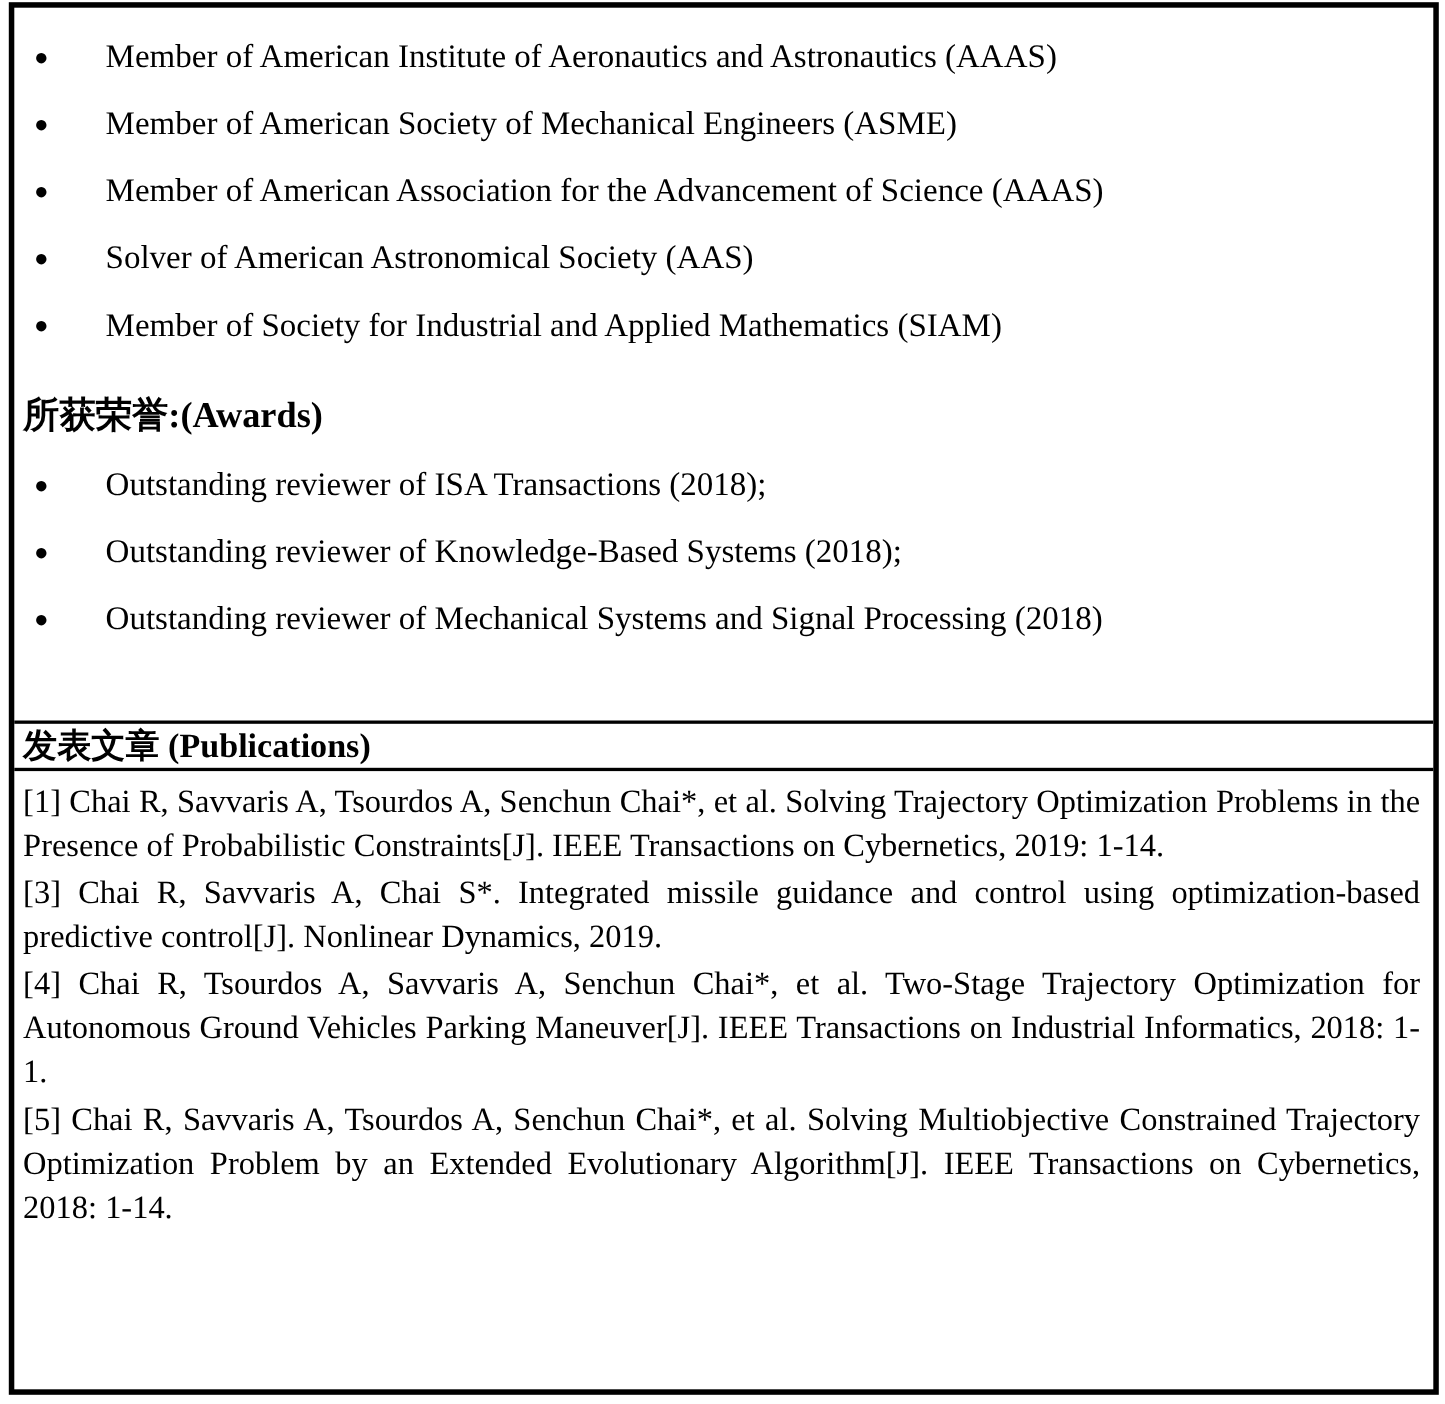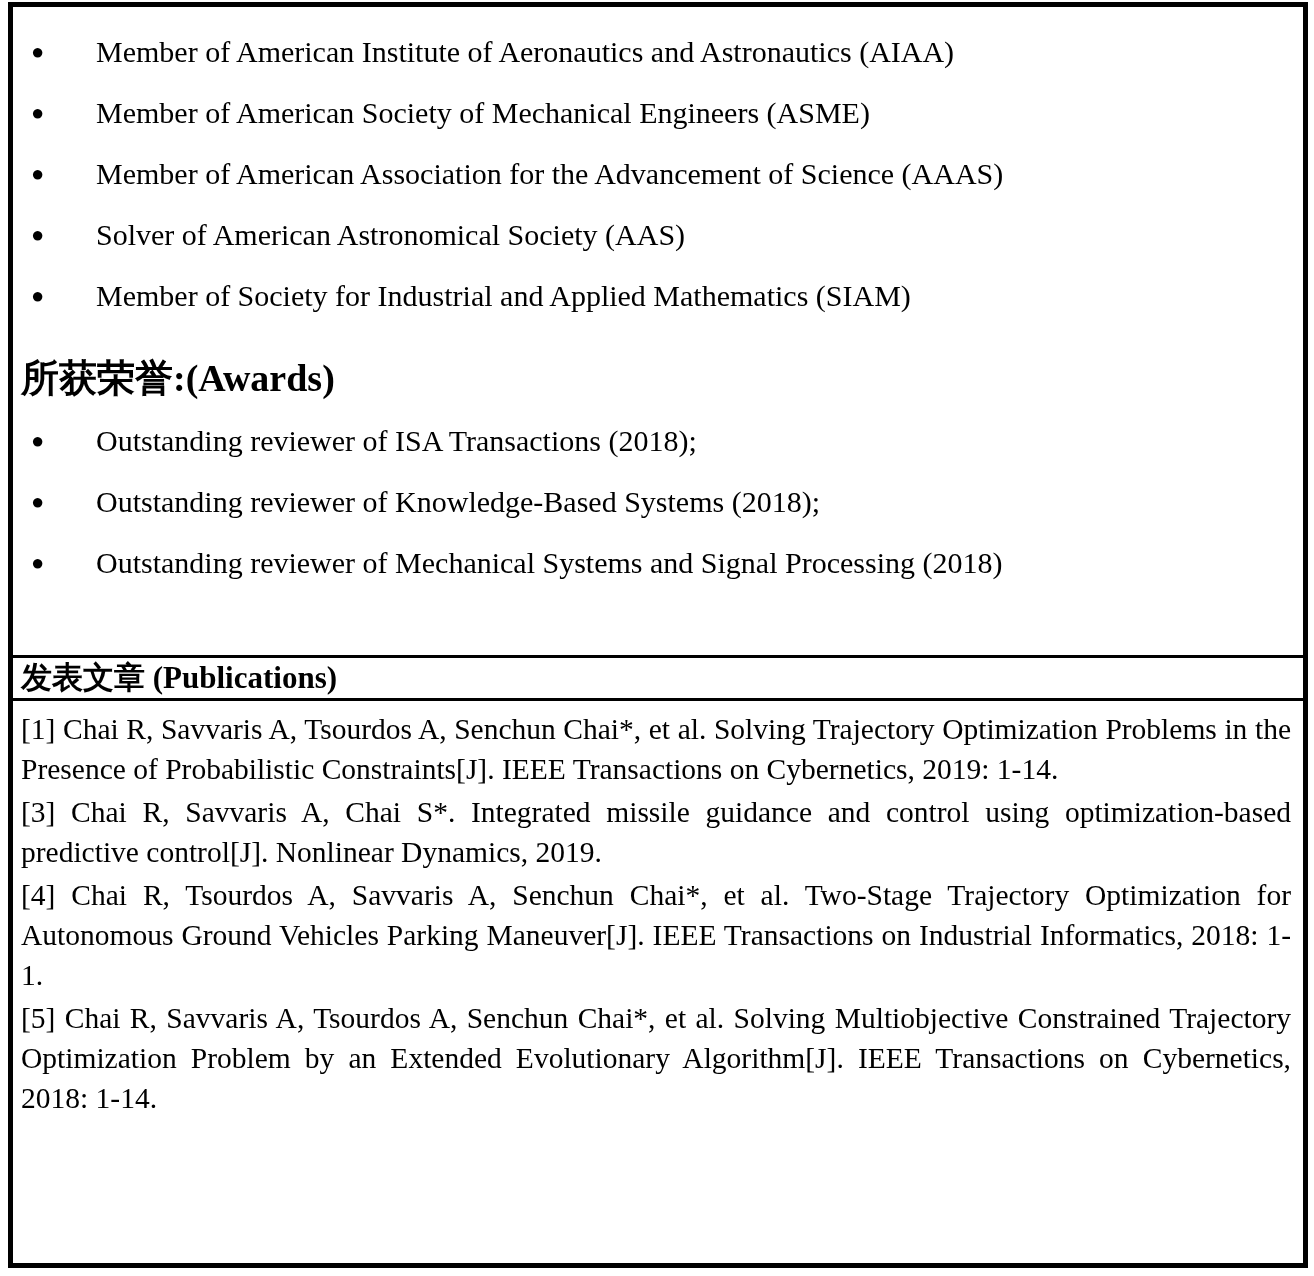--- a/index.html
+++ b/index.html
@@ -48,21 +48,21 @@
     margin: 0 0 27px 10px;
     font-size: 30px;
     line-height: 34px;
   }
   .bullet {
     flex: 0 0 65px;
     font-size: 22px;
     line-height: 34px;
   }
   .section-heading {
-    font-size: 38px;
+    font-size: 33px;
     line-height: 34px;
     font-weight: bold;
     margin: 48px 0 29px 0;
   }
 
   
   .row-pub-header {
     height: 43px;
     border-bottom: 3px solid #000000;
     display: flex;
@@ -96,21 +96,21 @@
 <body>
 
 <div class="page">
   <div class="doc-table">
 
     <section class="row row-top">
 
       <ul class="bullet-list">
         <li class="bullet-item">
           <span class="bullet">●</span>
-          <span class="item-text">Member of American Institute of Aeronautics and Astronautics (AIAA)</span>
+          <span class="item-text">Member of American Institute of Aeronautics and Astronautics (AAAS)</span>
         </li>
         <li class="bullet-item">
           <span class="bullet">●</span>
           <span class="item-text">Member of American Society of Mechanical Engineers (ASME)</span>
         </li>
         <li class="bullet-item">
           <span class="bullet">●</span>
           <span class="item-text">Member of American Association for the Advancement of Science (AAAS)</span>
         </li>
         <li class="bullet-item">

